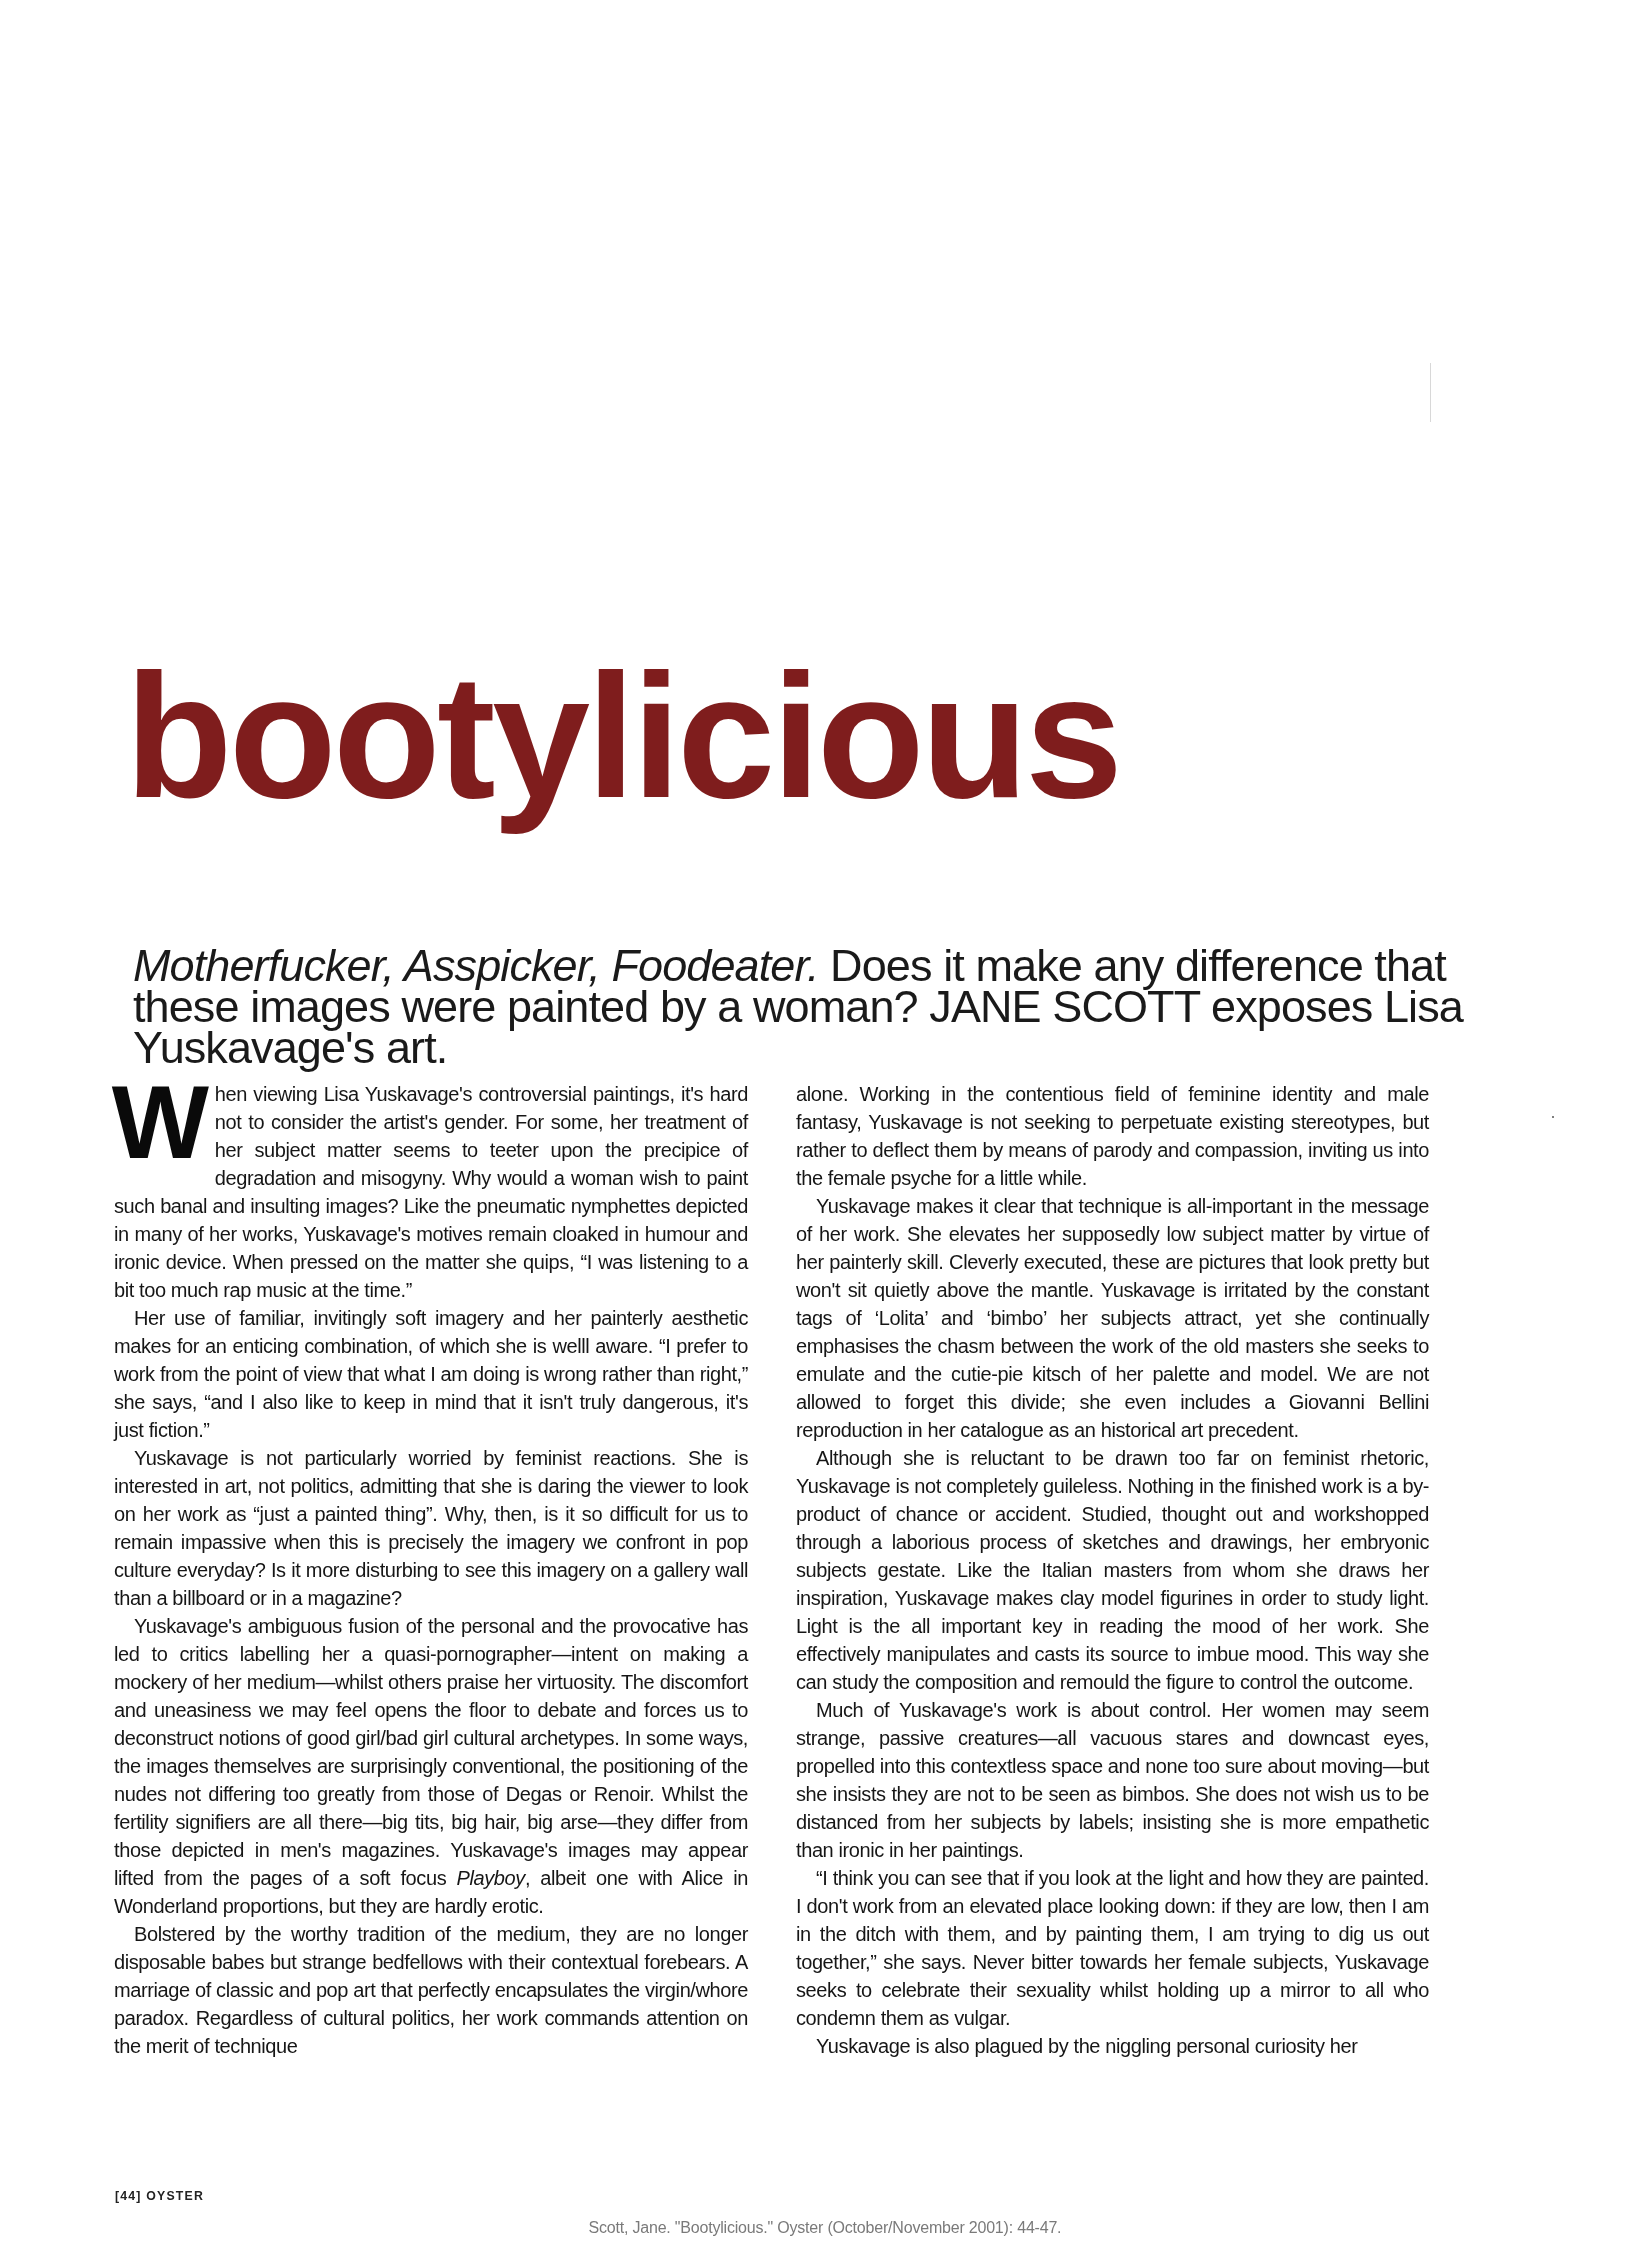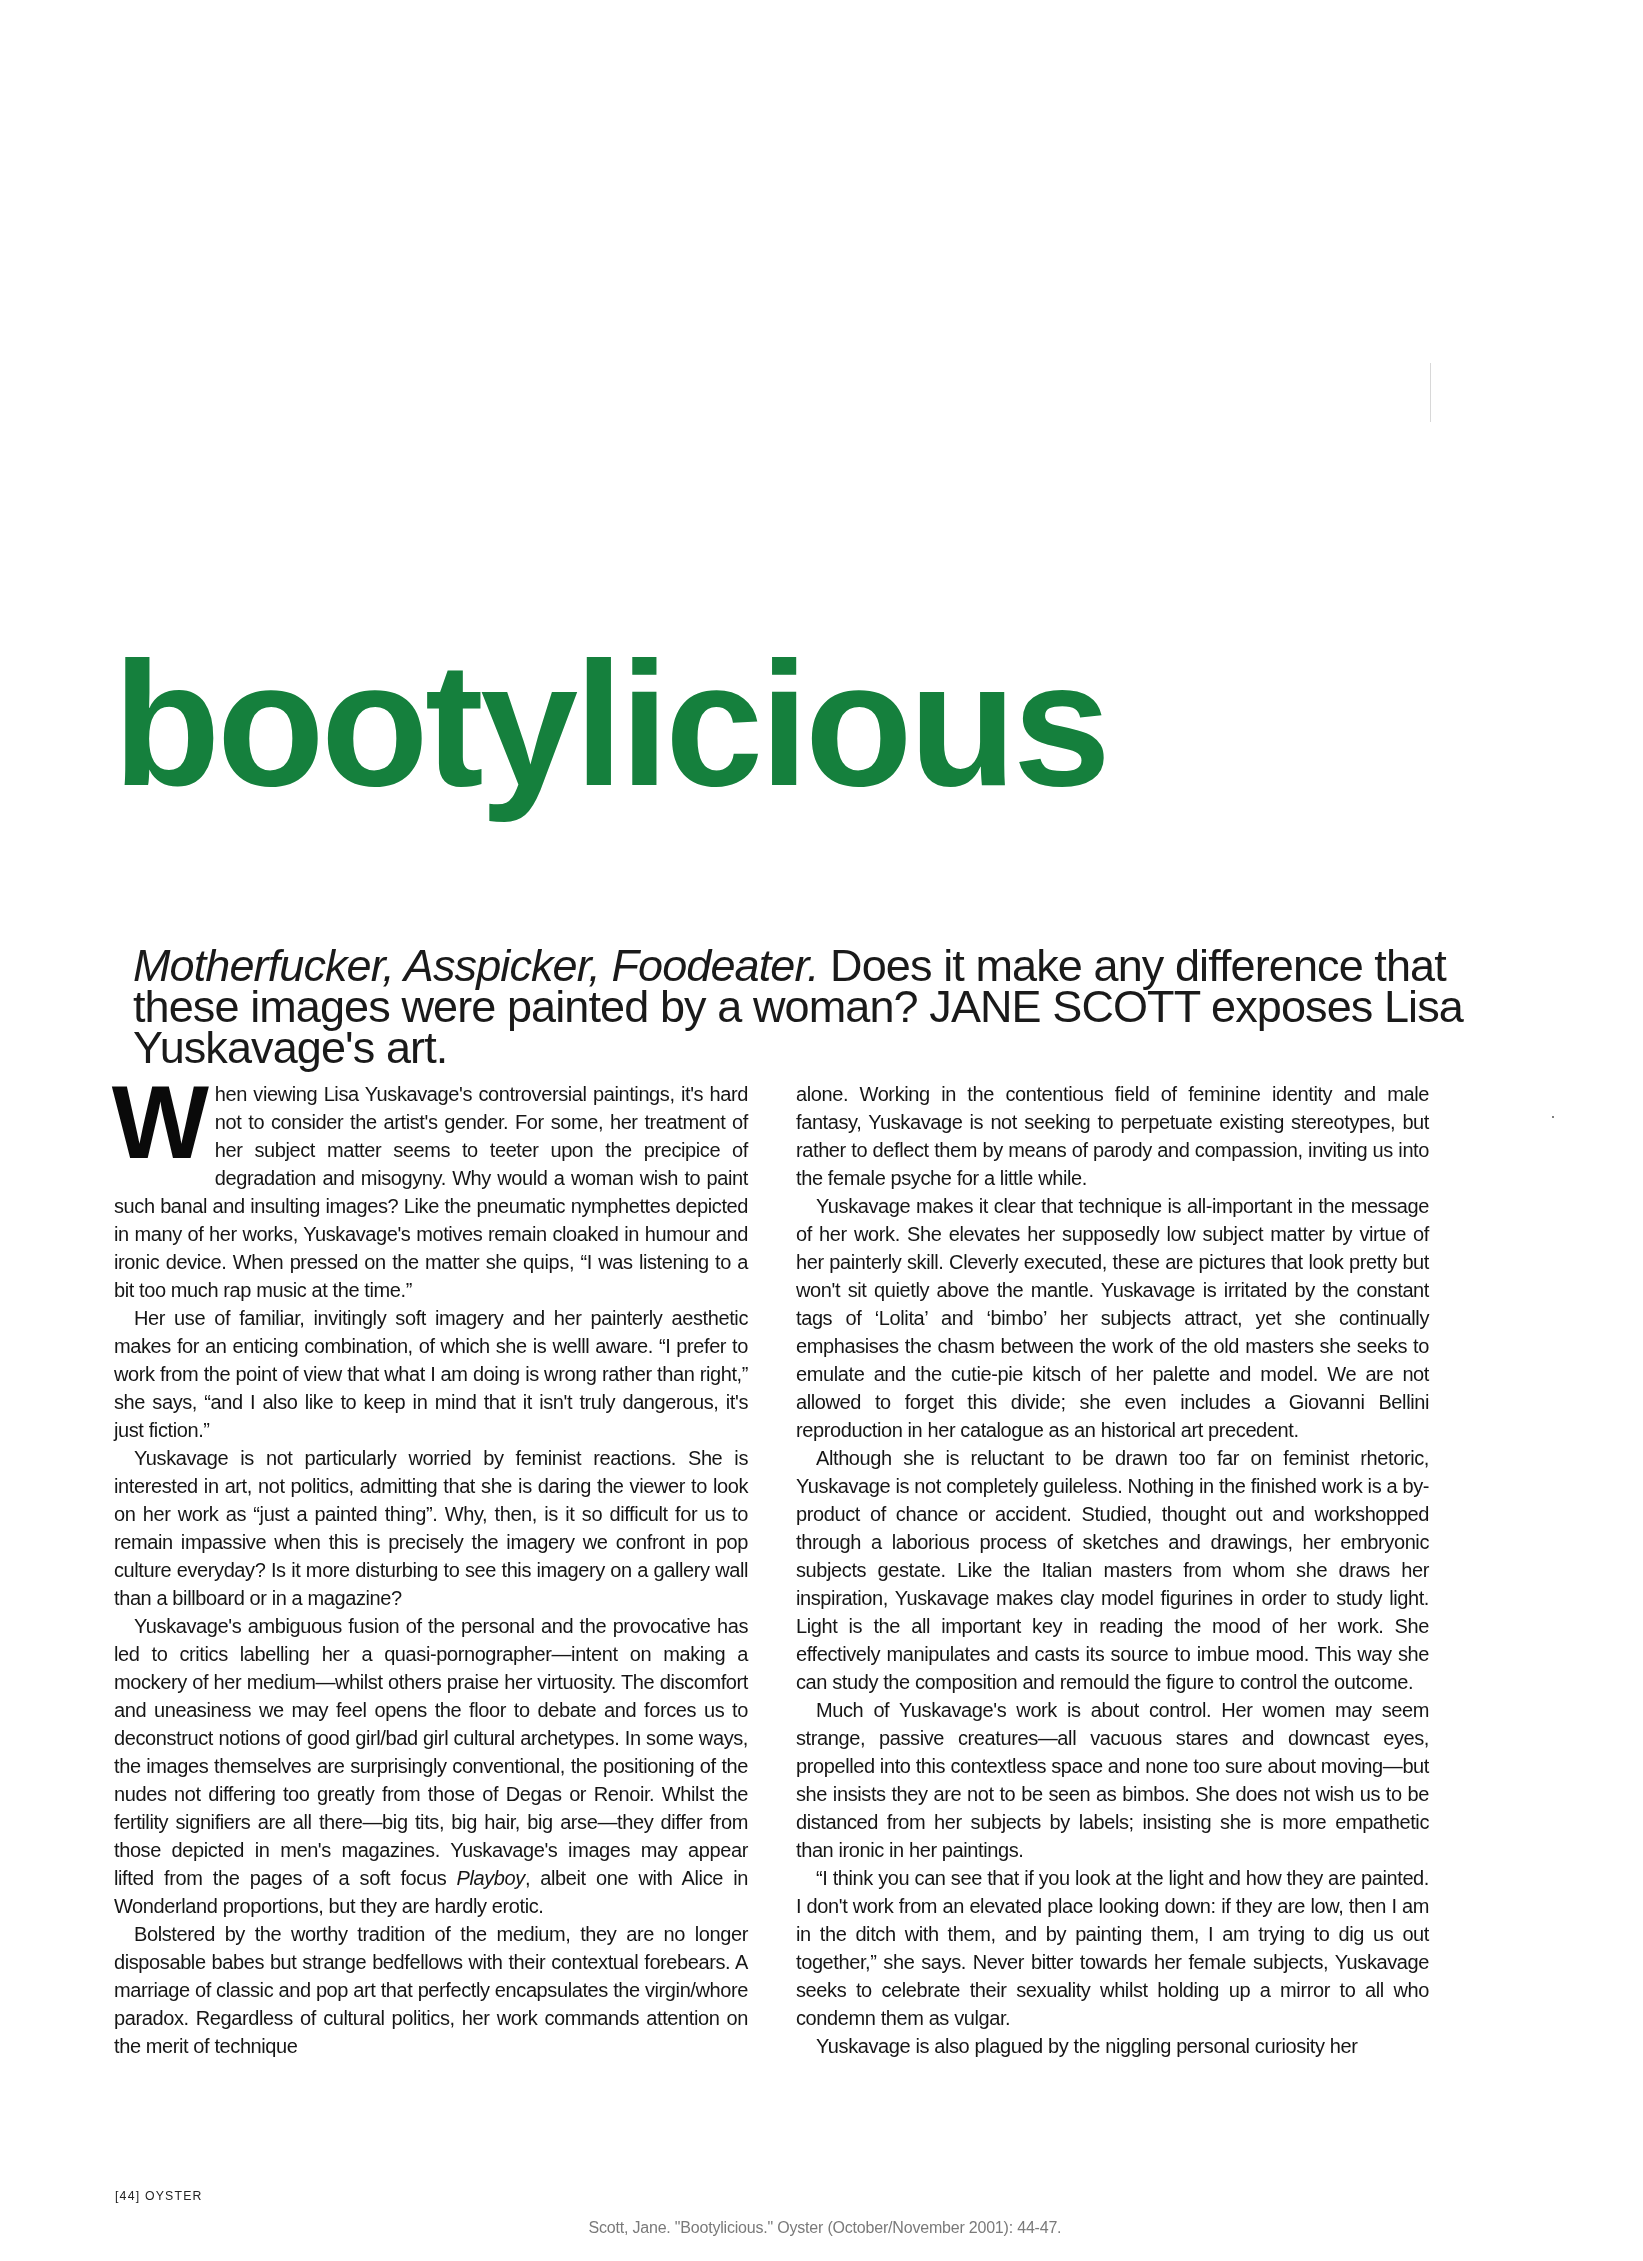--- a/index.html
+++ b/index.html
@@ -12,27 +12,27 @@
       height: 2261px;
       position: relative;
       overflow: hidden;
       color: #141414;
       font-family: "Liberation Sans", sans-serif;
     }
     .page-title {
       position: absolute;
       left: 113px;
       top: 636px;
-      margin: 0;
+      margin: 12px;
       font-family: "Liberation Sans", sans-serif;
       font-weight: 700;
       font-size: 176px;
       line-height: 1;
       letter-spacing: -3.5px;
-      color: #15803d;
+      color: #7f1d1d;
       white-space: nowrap;
     }
     .deck {
       position: absolute;
       left: 117px;
       top: 929px;
       width: 1348px;
       margin: 16px;
       font-family: "Liberation Sans", sans-serif;
       font-size: 45px;
@@ -70,21 +70,21 @@
       height: 82px;
       margin: 2.3px 8.2px 0 -2.3px;
       color: #0a0a0a;
       letter-spacing: -2.3px;
     }
     .folio {
       position: absolute;
       left: 115px;
       top: 2189px;
       font-family: "Liberation Sans", sans-serif;
-      font-weight: 400;
+      font-weight: 700;
       font-size: 12.3px;
       letter-spacing: 1.2px;
       color: #222222;
     }
     .citation {
       position: absolute;
       left: 0;
       width: 1644px;
       top: 2219px;
       text-align: center;

